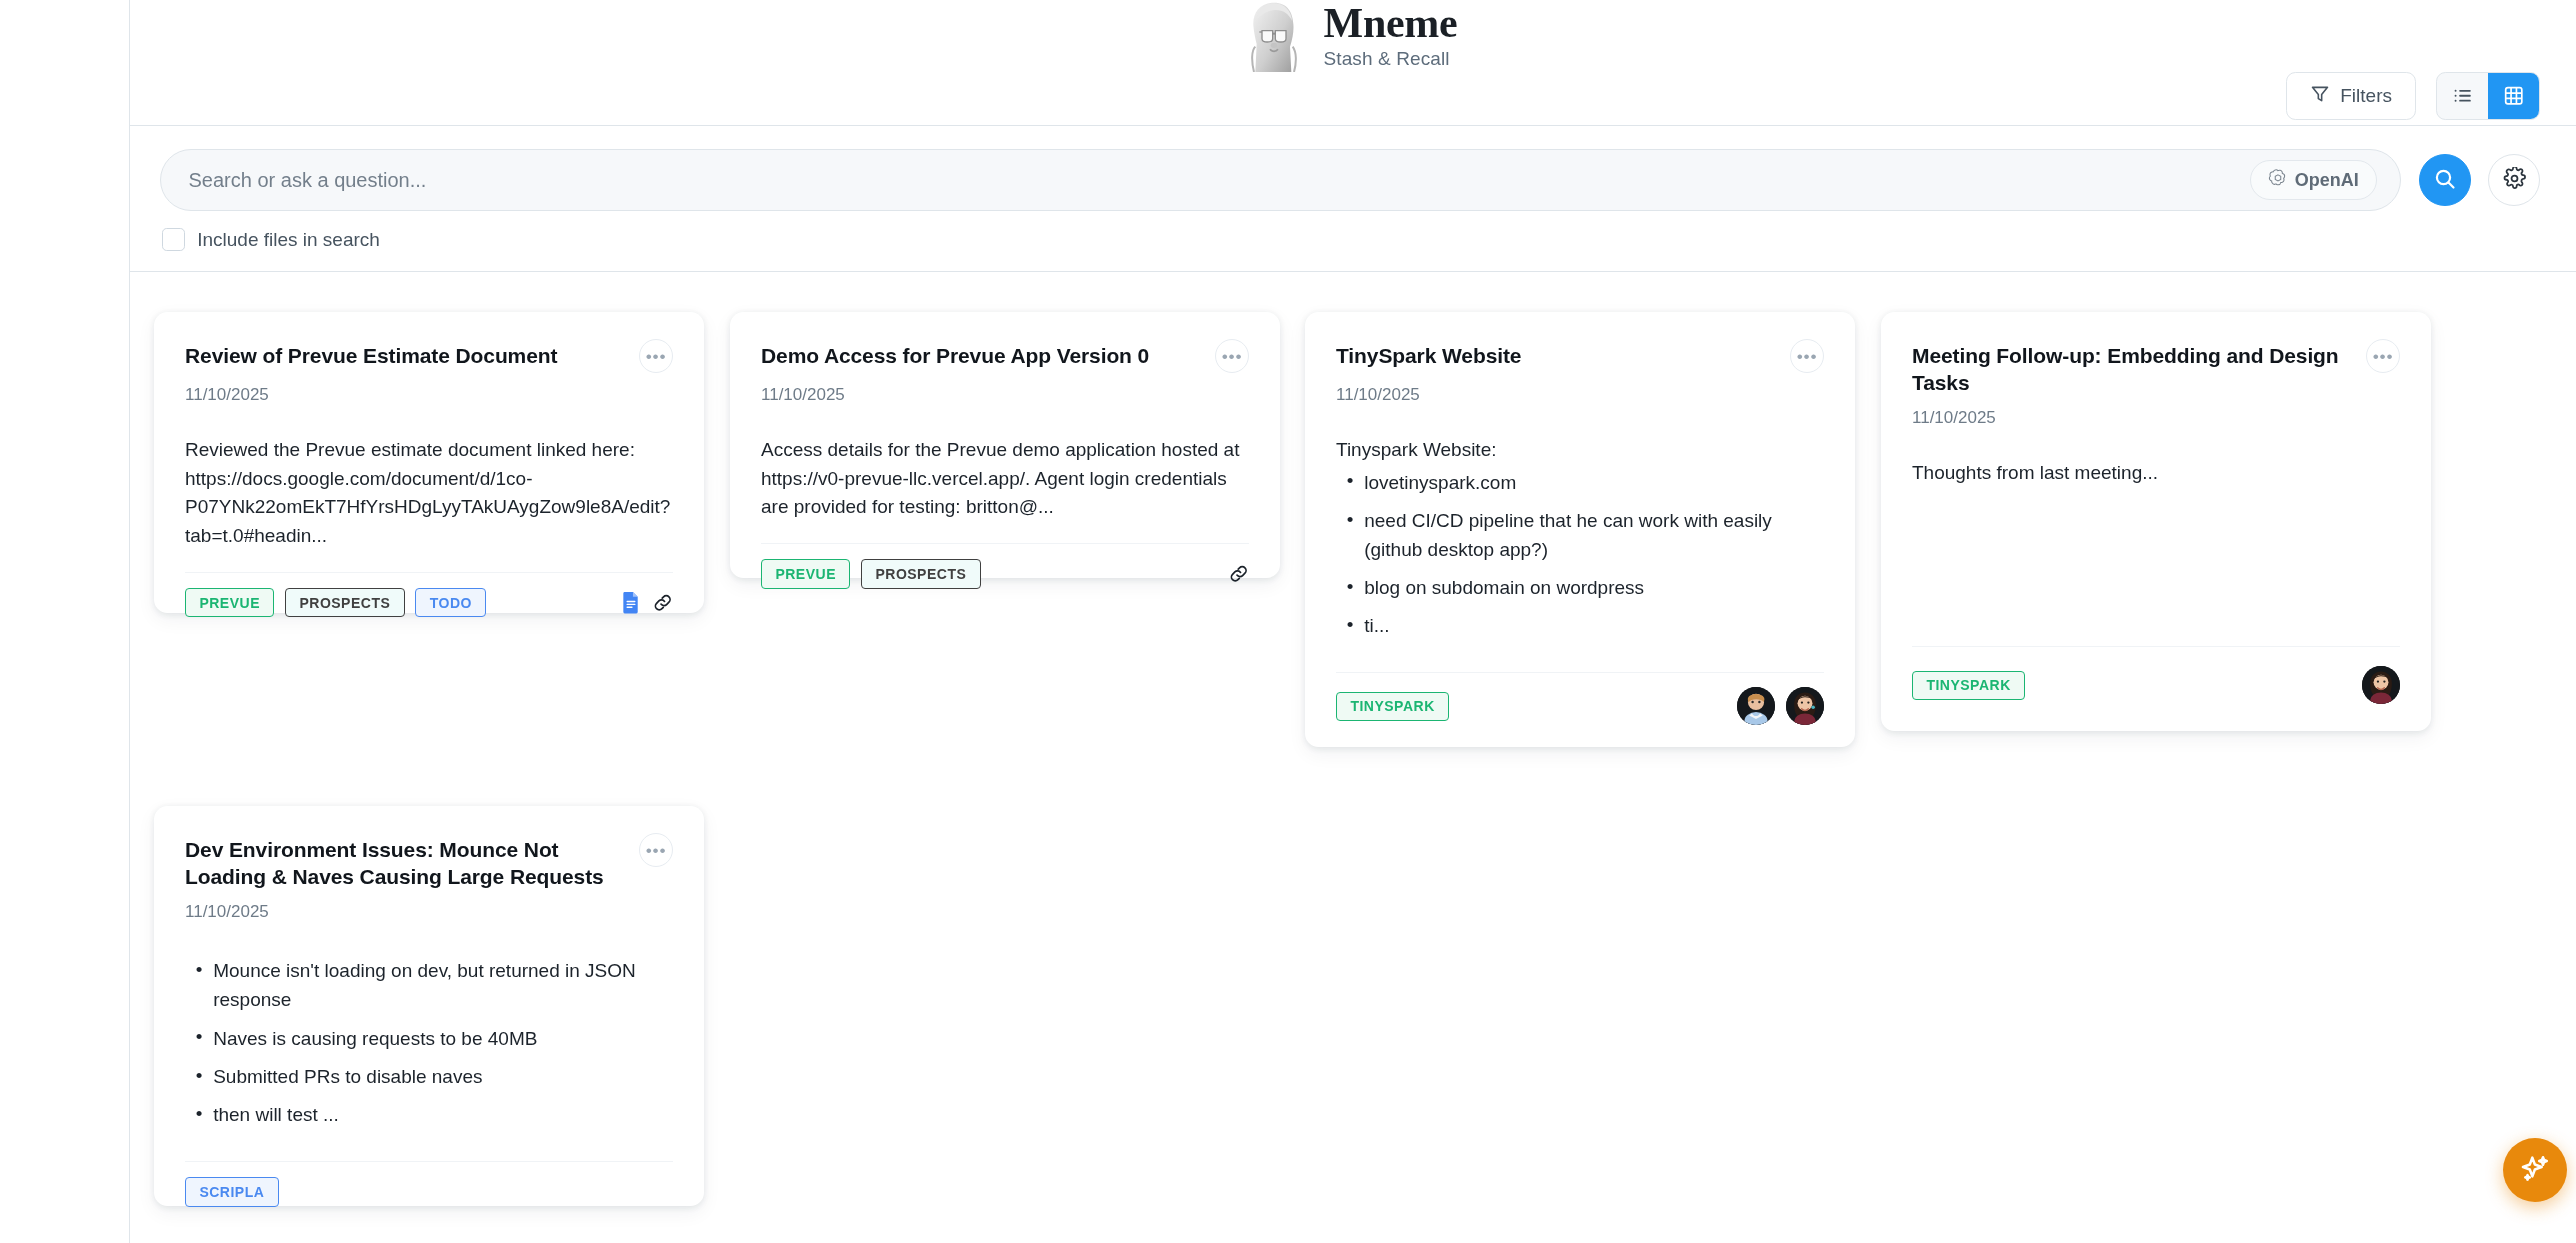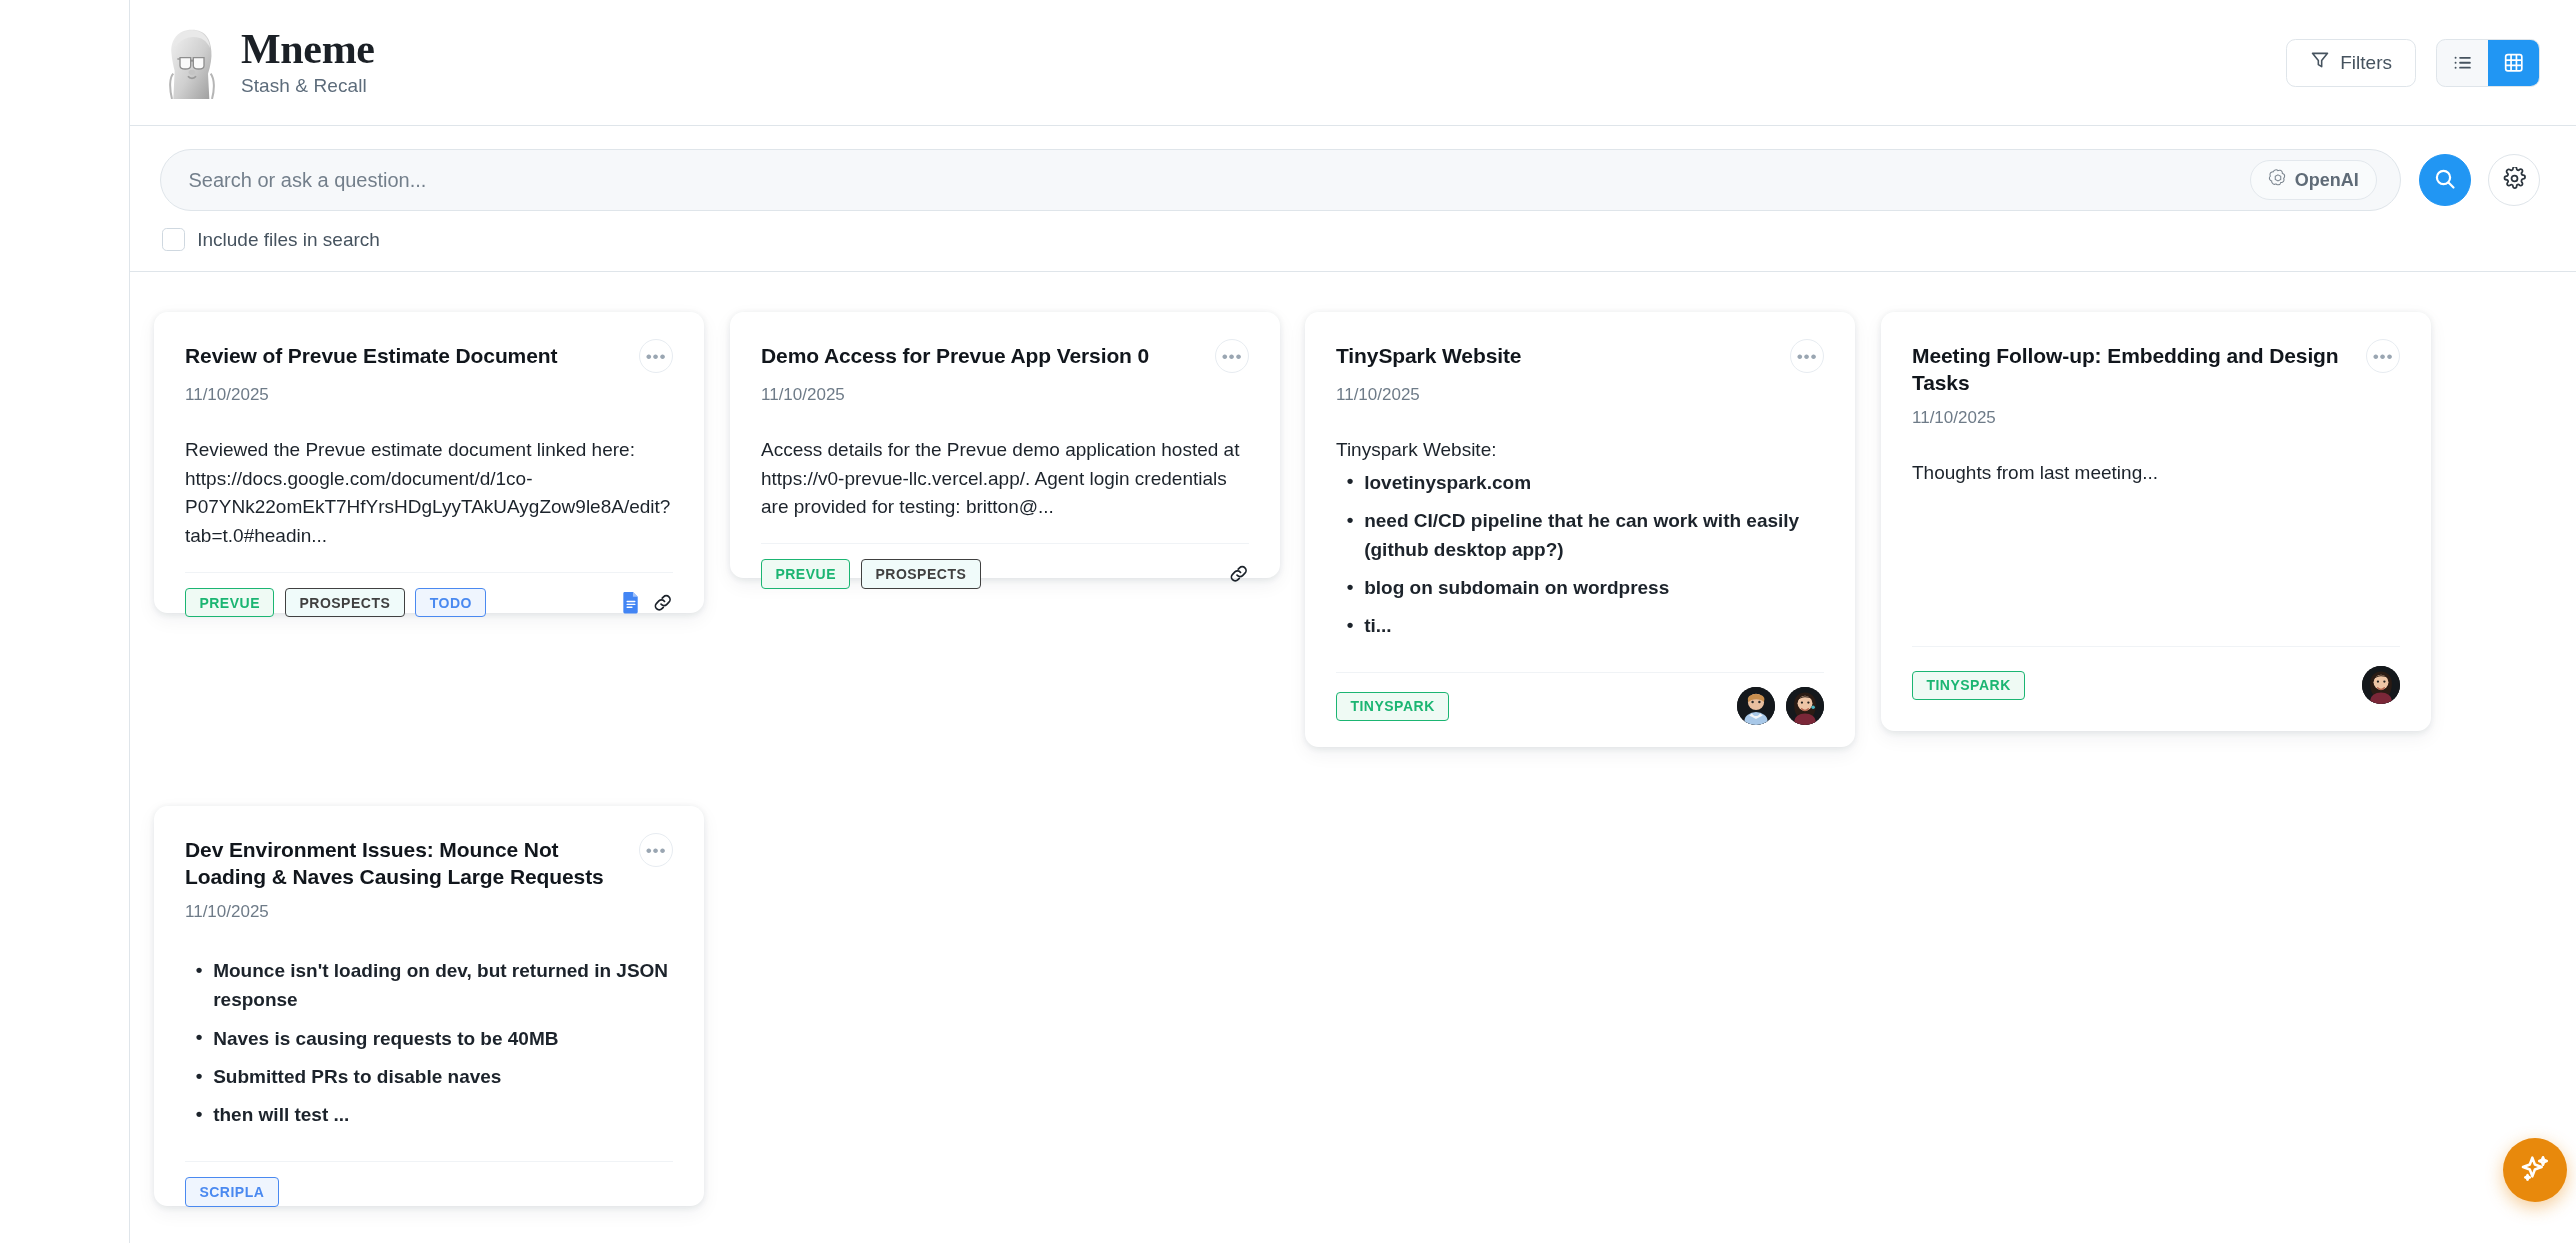--- a/index.html
+++ b/index.html
@@ -28,20 +28,21 @@
 
   
   .header {
     position: relative;
     height: 126px;
     border-bottom: 1.3px solid #dfe5ea;
     display: flex;
     align-items: center;
     padding: 0 36px 0 29.5px;
     background: #fff;
+    flex-direction: column;
   }
   .brand { display: flex; align-items: center; gap: 17.4px; }
   .logo-bust {
     width: 64px; height: 72px;
     position: relative;
     overflow: hidden;
     flex: 0 0 auto;
   }
   .logo-bust svg { display: block; }
   .brand-text { display: flex; flex-direction: column; justify-content: center; gap: 2.7px; }
@@ -213,21 +214,20 @@
   .card-body ul {
     list-style: none;
     margin: 4px 0 0 0;
     padding: 0 0 0 6.7px;
   }
   .card-body ul li {
     position: relative;
     padding-left: 21.5px;
     margin-bottom: 9.4px;
     line-height: 1.52;
-    font-weight: bold;
   }
   .card-body ul li::before {
     content: "•";
     position: absolute; left: 4px; top: -1.3px;
     color: #1c232b; font-size: 19px;
   }
   .card-body ul ul {
     margin-top: 9.4px;
     padding-left: 23px;
   }

